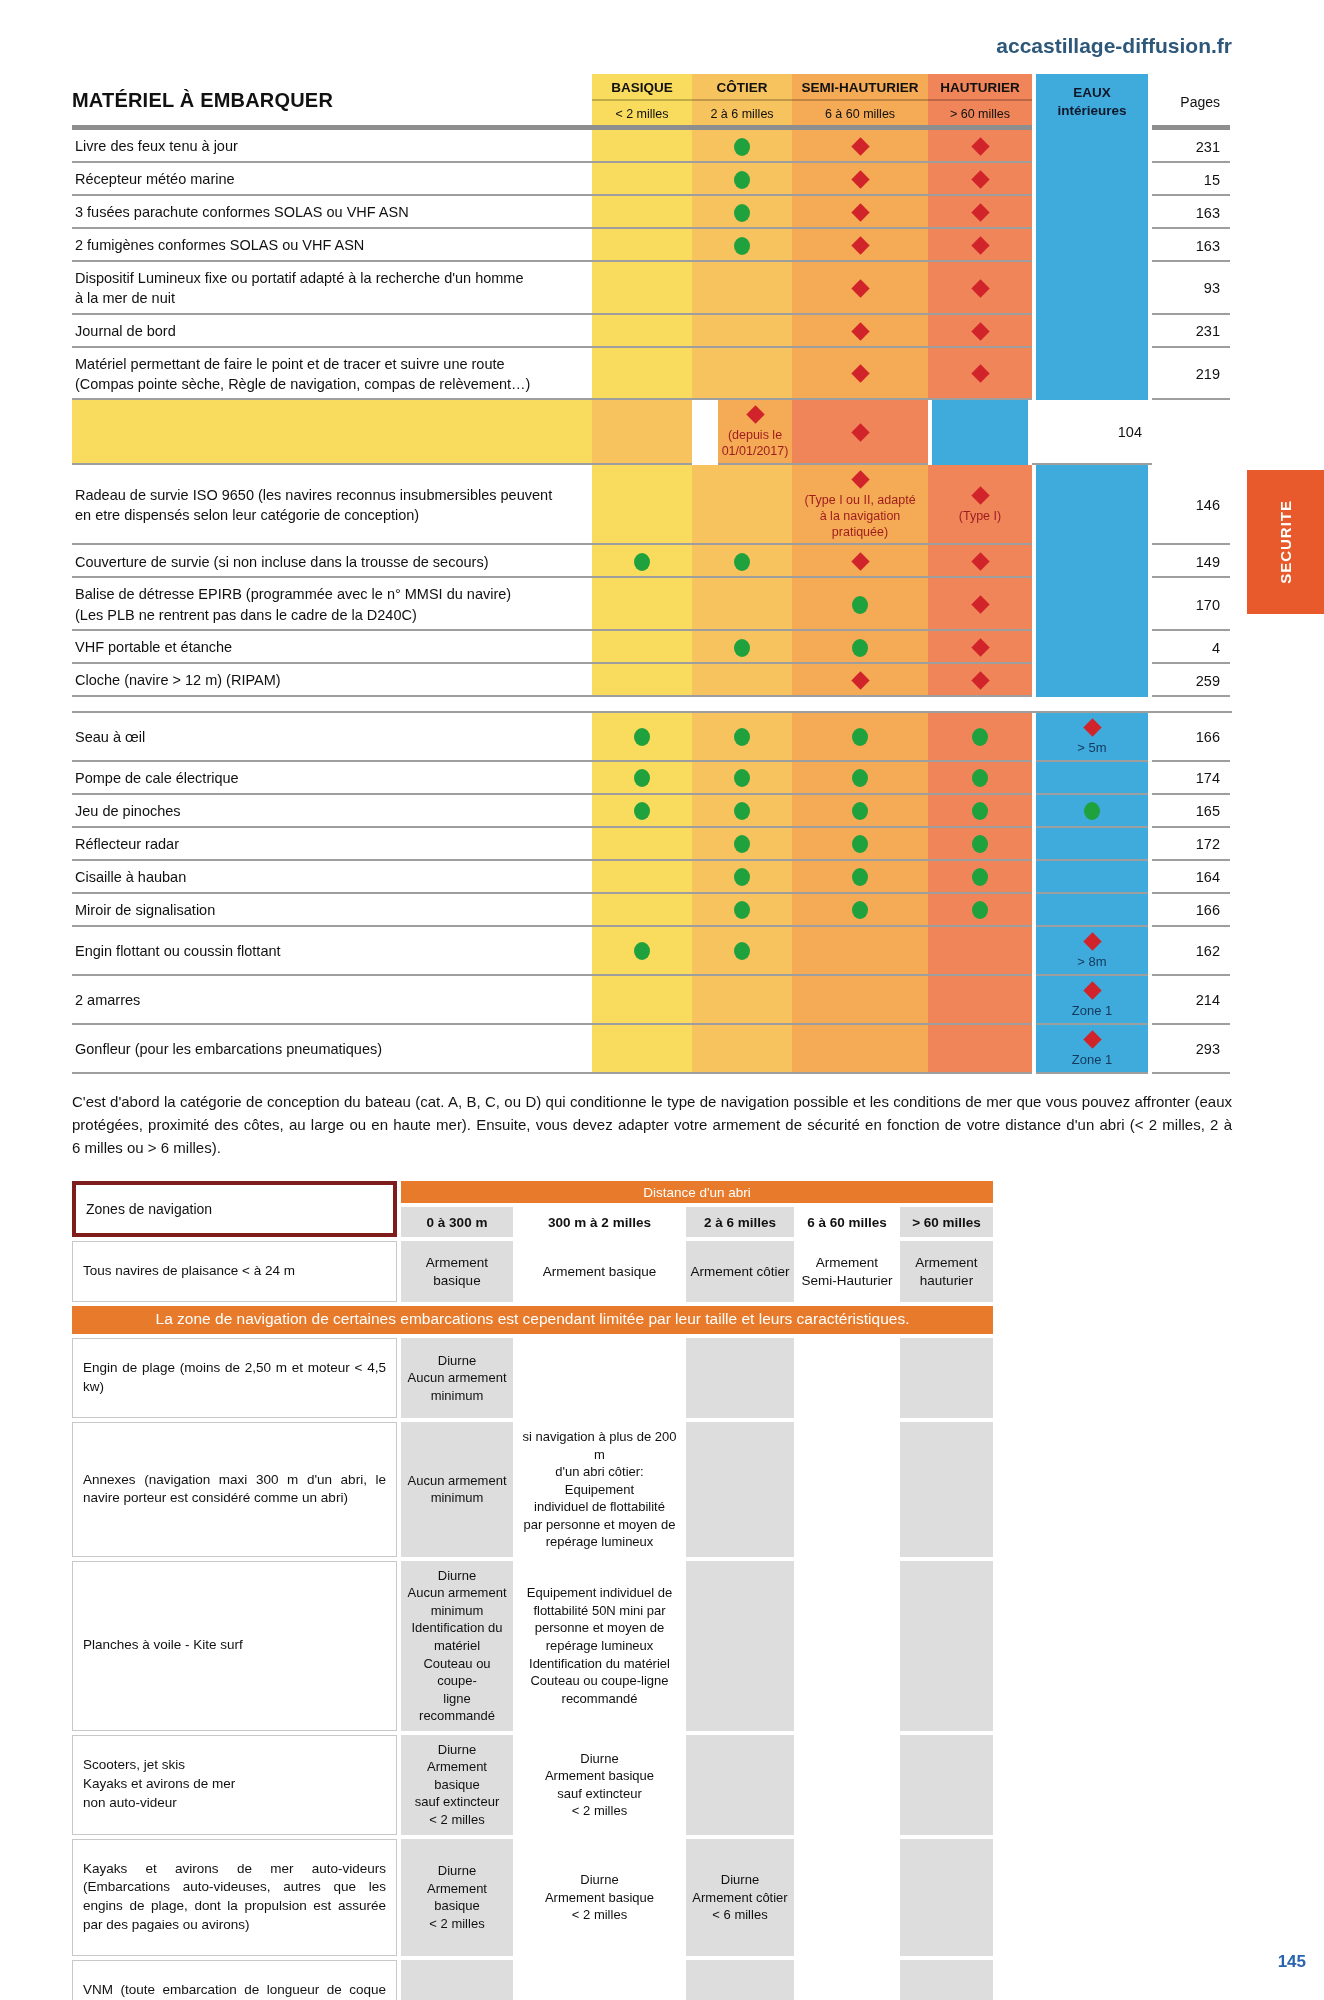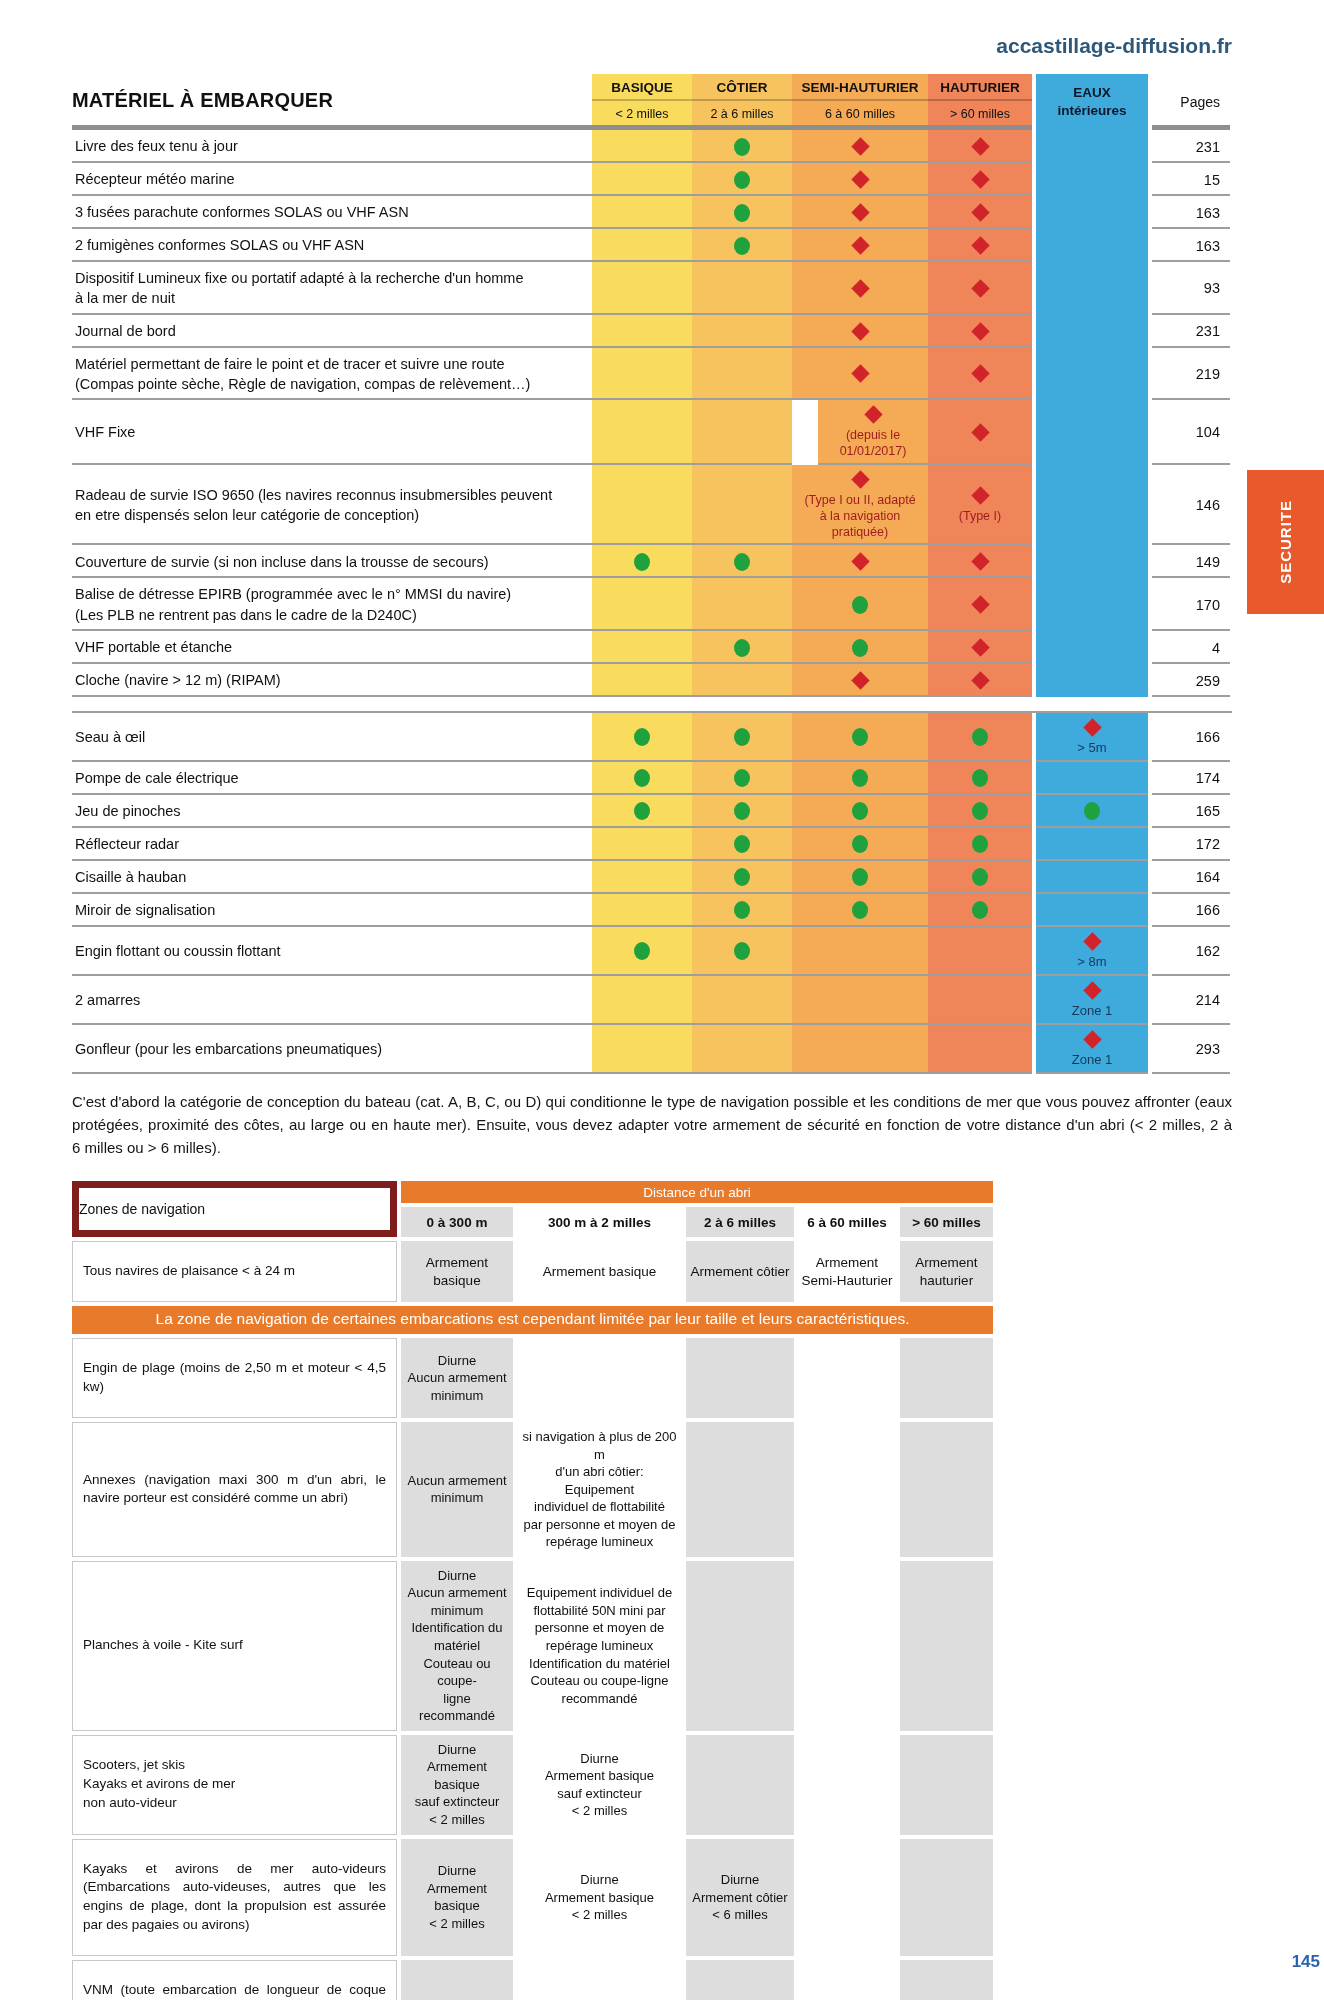--- a/index.html
+++ b/index.html
@@ -41,40 +41,40 @@
 
   
   .para{margin-top:16px;font-size:15px;line-height:1.55;color:#141414;}
   .para-line{text-align:justify;text-align-last:justify;}
   .para-line.last{text-align-last:auto;}
 
   
   .t2{margin-top:22px;width:921px;}
   .t2grid{display:grid;grid-template-columns:325px 112px 165px 108px 98px 93px;column-gap:4px;}
   .t2hdr{grid-template-rows:22px 30px;row-gap:4px;}
-  .t2corner{grid-row:1/3;border:7px solid #7f1d1d;display:flex;align-items:center;
-            font-size:14px;}
+  .t2corner{grid-row:1/3;border:4px solid #7f1d1d;display:flex;align-items:center;
+            padding-left:10px;font-size:14px;}
   .t2banner{grid-column:2/7;color:#fff;display:flex;align-items:center;justify-content:center;font-size:13.5px;}
   .t2h{display:flex;align-items:center;justify-content:center;font-weight:700;font-size:13.5px;text-align:center;}
   .gray{background:#DDDDDD;}
   .t2row{display:grid;grid-template-columns:325px 112px 165px 108px 98px 93px;column-gap:4px;margin-top:4px;}
   .t2label{border:1px solid #C8C8C8;display:flex;align-items:center;padding:20px 10px;
            font-size:13.5px;line-height:1.4;text-align:justify;white-space:pre-line;}
   .t2cell{display:flex;align-items:center;justify-content:center;text-align:center;
           font-size:13px;line-height:1.35;white-space:pre-line;padding:6px 3px;}
   .t2first .t2cell{font-size:13.5px;}
   .t2first{min-height:54px;}
   .t2caution{margin-top:4px;color:#fff;text-align:center;font-size:15.5px;padding:4px 0 6px;}
 
   
   .side-tab{position:absolute;right:0;top:470px;width:77px;height:144px;
             display:flex;align-items:center;justify-content:center;}
   .side-tab span{writing-mode:vertical-rl;transform:rotate(180deg);color:#fff;
                  font-weight:700;font-size:15px;letter-spacing:1px;}
-  .folio{position:absolute;right:4px;bottom:28px;font-size:17px;font-weight:700;color:#2B64AE;margin-left:25px;}
+  .folio{position:absolute;right:18px;bottom:28px;font-size:17px;font-weight:700;color:#2B64AE;margin-left:25px;}
 </style>
 </head>
 <body>
 
 <div class="page">
   <div class="content">
 
     <div class="brand">accastillage-diffusion.fr</div>
 
     <div class="t1">
@@ -184,21 +184,20 @@
             <div class="t1cell" style="background: rgb(247, 195, 94);"></div>
             <div class="t1cell" style="background: rgb(245, 170, 85);">
               <span class="mark-diamond" style="background: rgb(209, 35, 42);"></span>
             </div>
             <div class="t1cell" style="background: rgb(240, 133, 90);">
               <span class="mark-diamond" style="background: rgb(209, 35, 42);"></span>
             </div>
             <div class="t1cell eaux nosep" style="background: rgb(62, 171, 220);"></div>
             <div class="t1pages">219</div>
           </div><div class="t1row">
-            <div class="t1label">VHF Fixe</div>
             <div class="t1cell" style="background: rgb(249, 220, 94);"></div>
             <div class="t1cell" style="background: rgb(247, 195, 94);"></div>
             <div class="t1cell" style="background: rgb(245, 170, 85); margin-left: 26px;">
               <span class="mark-diamond" style="background: rgb(209, 35, 42);"></span>
               <div class="cellnote">(depuis le
 01/01/2017)</div>
             </div>
             <div class="t1cell" style="background: rgb(240, 133, 90);">
               <span class="mark-diamond" style="background: rgb(209, 35, 42);"></span>
             </div>

